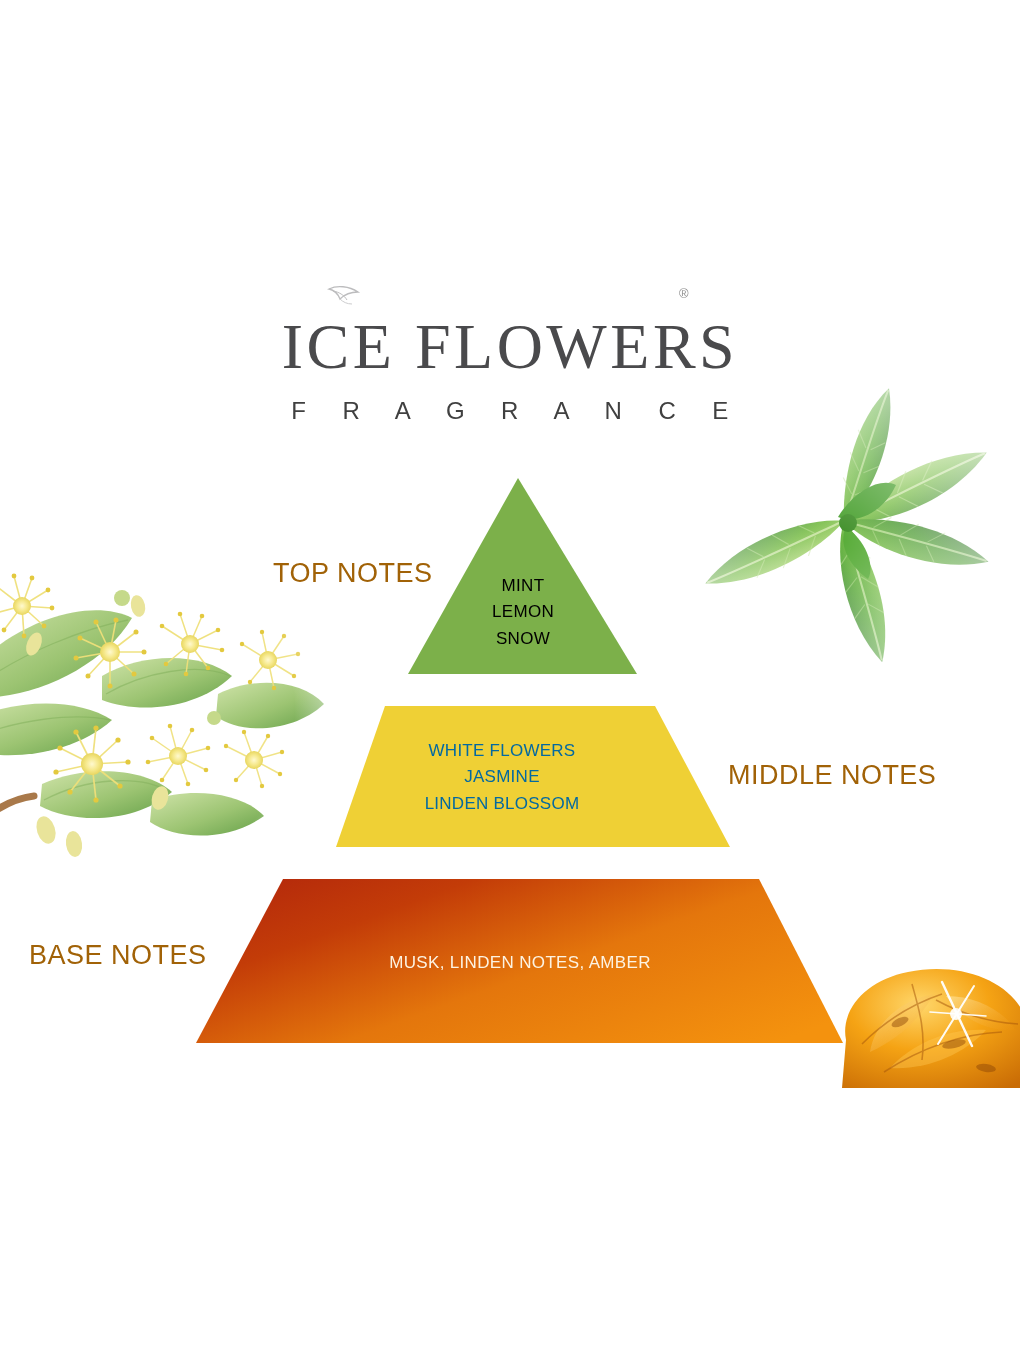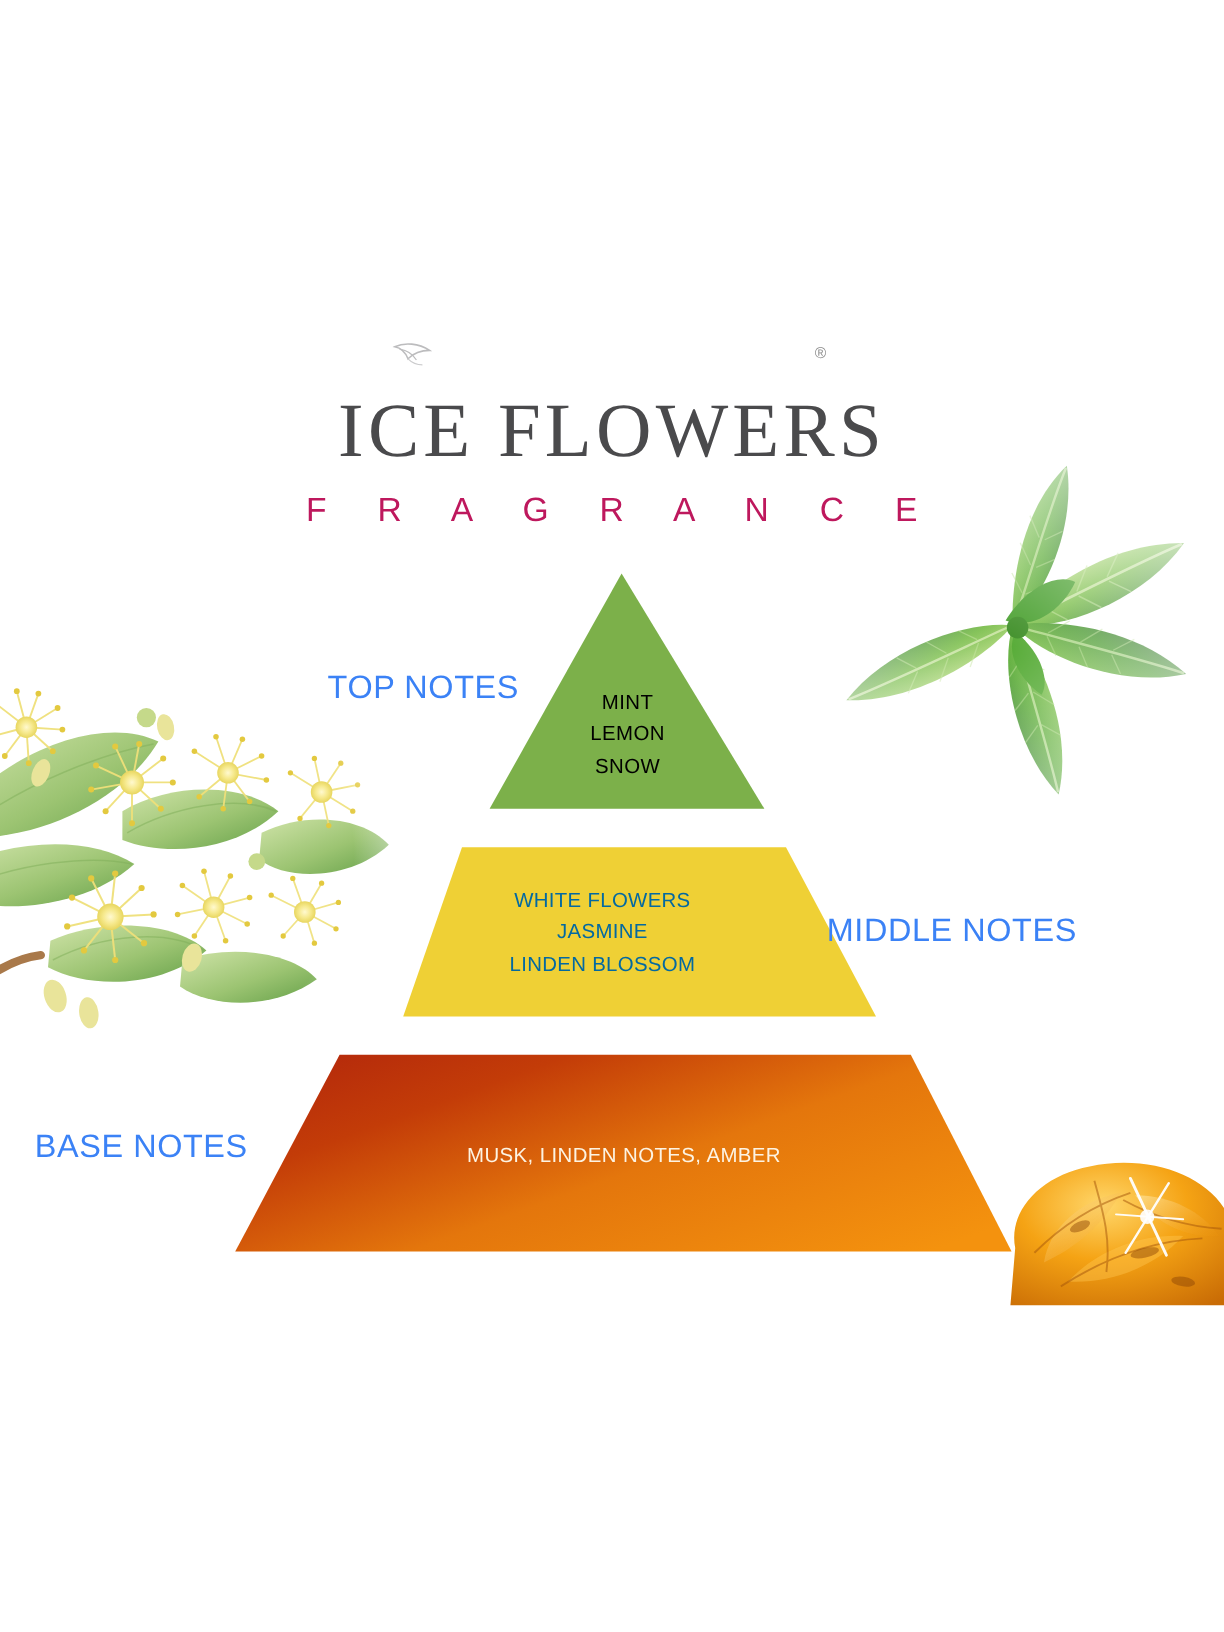--- a/index.html
+++ b/index.html
@@ -12,48 +12,48 @@
   #brand-mark{
     position:absolute;left:327px;top:3px;width:34px;height:26px;opacity:.45;
   }
   #brand-reg{
     position:absolute;left:679px;top:6px;font-size:13px;color:#8d8d8d;
     font-family:"Liberation Sans",sans-serif;
   }
   #brand-title{
     font-family:"Liberation Serif",serif;
     font-size:64px;letter-spacing:.055em;color:#4a4a4c;
-    line-height:1;margin:12px;padding-top:35px;font-weight:400;
+    line-height:1;margin:0;padding-top:35px;font-weight:400;
   }
   #brand-sub{
     font-family:"Liberation Sans",sans-serif;
-    font-size:28px;letter-spacing:.62em;color:#be185d;
+    font-size:24px;letter-spacing:.62em;color:#404040;
     margin-top:18px;font-weight:300;padding-left:.6em;
   }
 
   
   .photo{position:absolute;pointer-events:none;}
 
   
   #mint{right:-8px;top:325px;width:380px;height:390px;}
   
   #linden{left:-18px;top:548px;width:360px;height:330px;}
   
   #amber{right:-6px;top:948px;width:200px;height:140px;}
 
   
   #pyramid{position:absolute;left:0;top:0;width:1020px;height:1360px;}
 
   .tier-label{
     position:absolute;font-family:"Liberation Sans",sans-serif;
-    font-weight:300;color:#3b82f6;letter-spacing:.018em;
+    font-weight:300;color:#a16207;letter-spacing:.018em;
     font-size:27px;white-space:nowrap;
   }
   #label-top{left:273px;top:558px;}
-  #label-middle{left:689px;top:760px;}
+  #label-middle{left:728px;top:760px;}
   #label-base{left:29px;top:940px;}
 
   .tier-text{
     position:absolute;text-align:center;font-family:"Liberation Sans",sans-serif;
     font-weight:300;white-space:pre-line;
   }
   #text-top{
     left:408px;top:573px;width:230px;color:#000000;font-size:17px;line-height:1.55;
     letter-spacing:.02em;
   }

